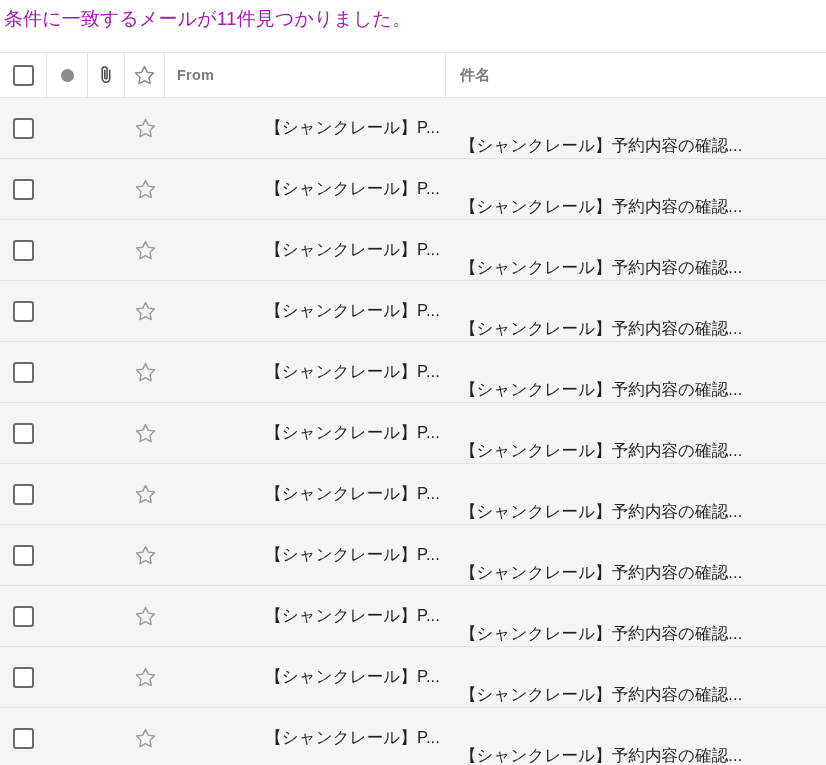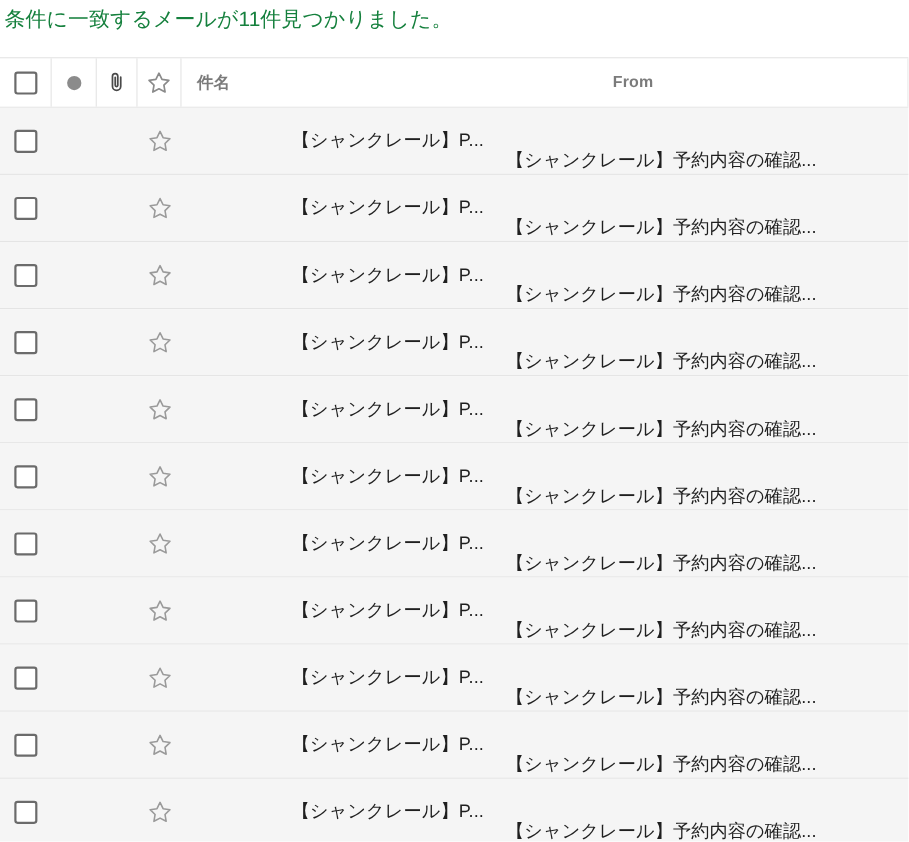--- a/index.html
+++ b/index.html
@@ -26,21 +26,21 @@
 
   
   .result-headline {
     position: absolute;
     left: 4px;
     top: 0px;
     height: 50px;
     line-height: 38px;
     font-size: 19px;
     font-weight: 400;
-    color: #15803d;
+    color: #a21caf;
     white-space: nowrap;
     letter-spacing: 0.1px;
   }
 
   
   .mail-table {
     position: absolute;
     left: 0;
     top: 52px;
     width: 826px;
@@ -165,28 +165,28 @@
           <path d="M16.5 6.2v9.9a4.5 4.5 0 0 1-9 0V5.2a2.9 2.9 0 0 1 5.8 0v9.9a1.4 1.4 0 0 1-2.8 0V6.4" fill="none" stroke="#4a4a4a" stroke-width="1.9" stroke-linecap="round" stroke-linejoin="round"></path>
         </svg>
       </div>
 
       <div class="th th-star hdr-star">
         <svg width="23" height="23" viewBox="0 0 24 24">
           <path d="M12 2.6l2.9 5.9 6.5.95-4.7 4.58 1.11 6.47L12 17.45l-5.81 3.05 1.11-6.47-4.7-4.58 6.5-.95z" fill="none" stroke="#8b8b8b" stroke-width="1.6" stroke-linejoin="round"></path>
         </svg>
       </div>
 
+      <div class="th th-from">
+        <span class="th-label">From</span>
+      </div>
+
       <div class="th th-subject">
         <span class="th-label jp">件名</span>
       </div>
 
-      <div class="th th-from">
-        <span class="th-label">From</span>
-      </div>
-
     </div>
 
     <div class="table-body" id="table-body">
         <div class="mail-row">
           <div class="td td-check">
             <span class="row-checkbox"></span>
           </div>
           <div class="td td-dot"></div>
           <div class="td td-clip"></div>
           <div class="td td-star">

